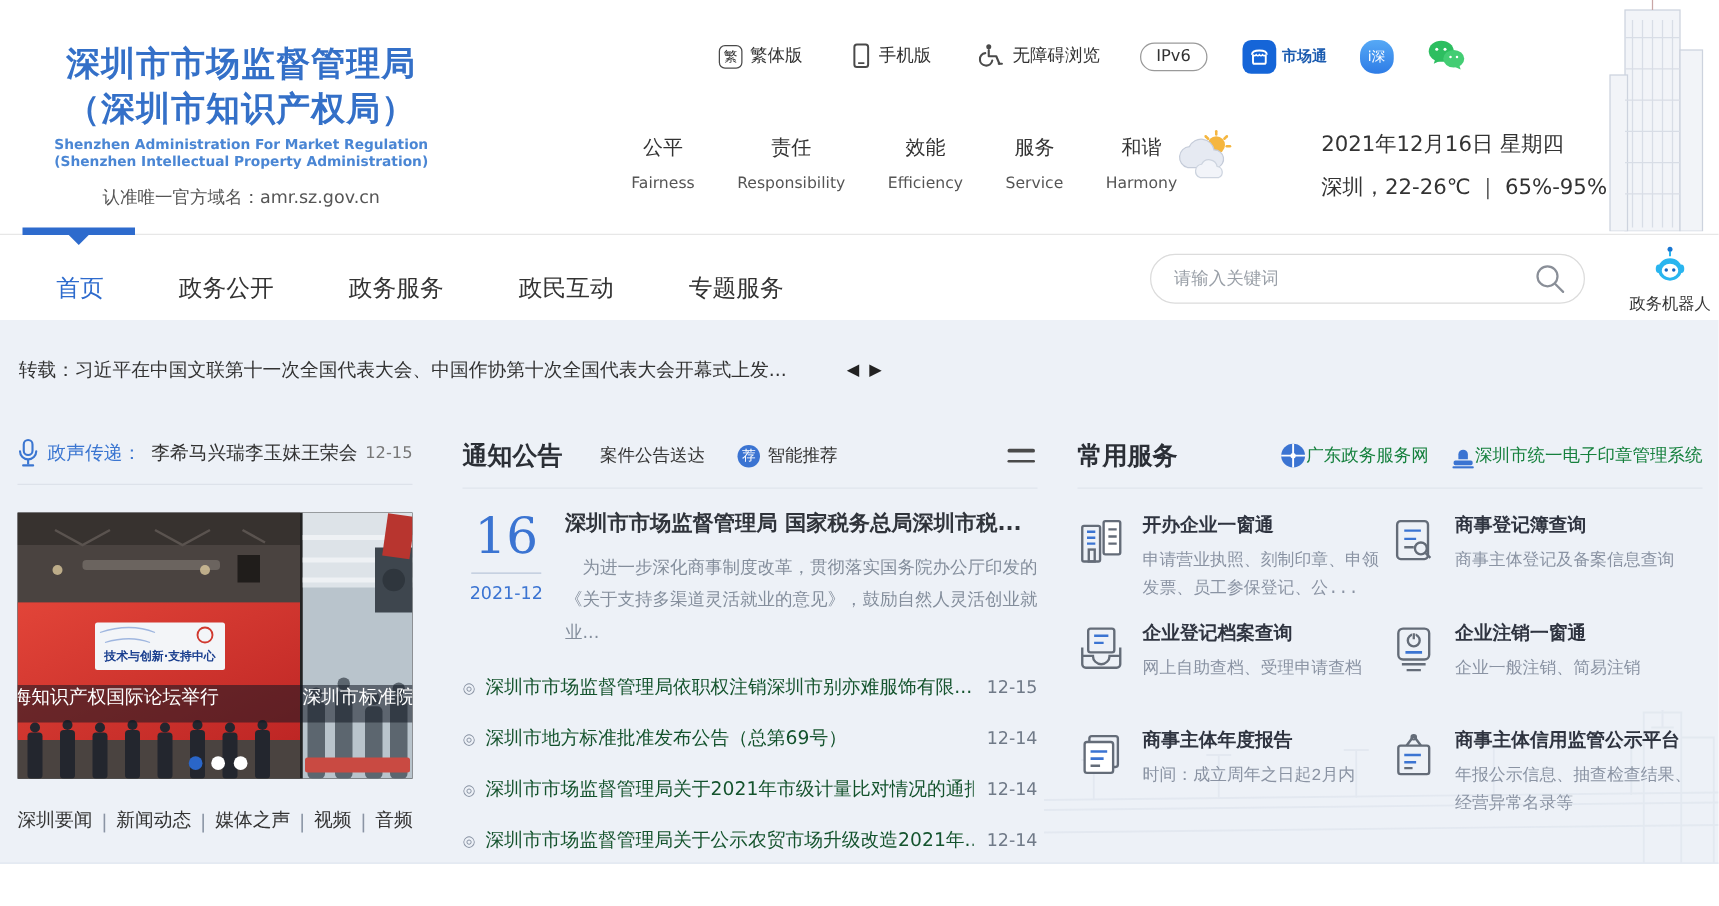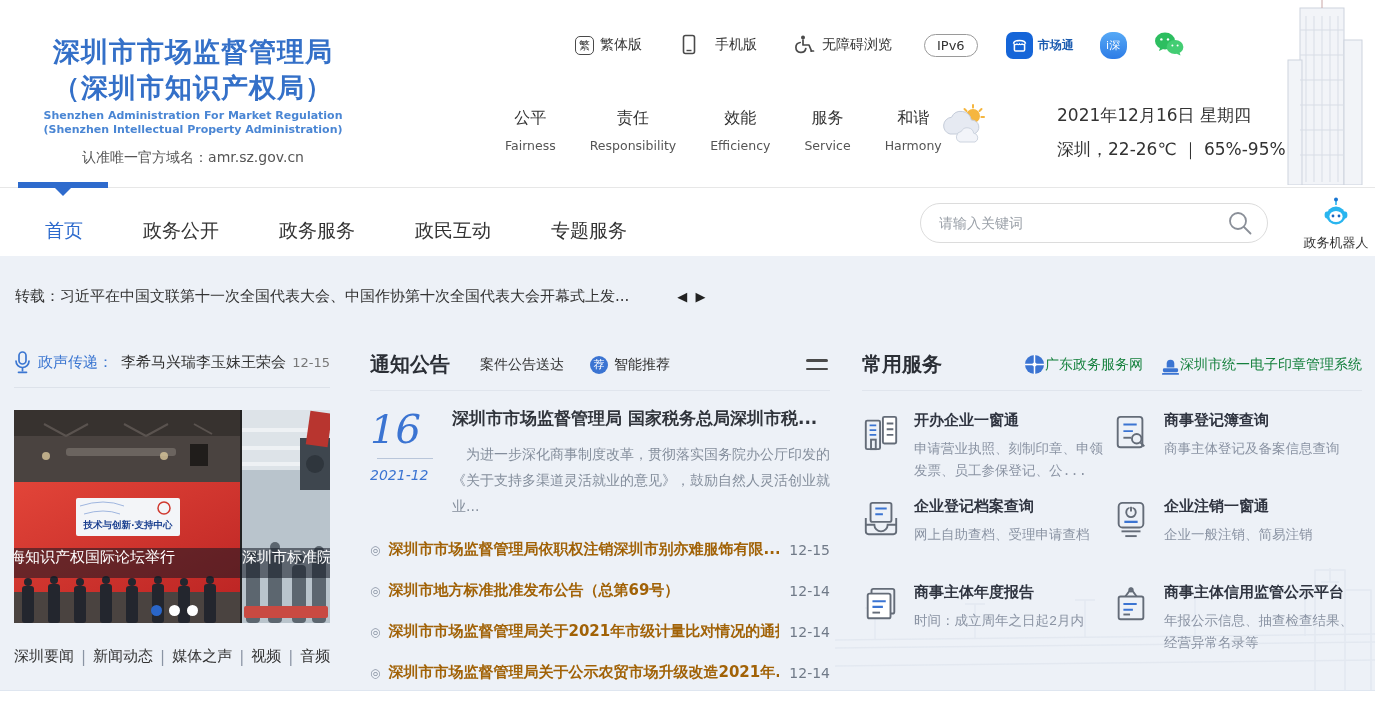--- a/index.html
+++ b/index.html
@@ -92,31 +92,31 @@
   .mid-col { position:absolute; left:370px; top:95px; width:460px; }
   .sub-link { font-size:14px; color:#333; margin-left:30px; cursor:pointer; }
   .smart { display:flex; align-items:center; margin-left:26px; cursor:pointer; }
   .smart-badge { width:18px; height:18px; border-radius:50%; background:#3b74d2; color:#fff;
     font-size:11px; display:flex; align-items:center; justify-content:center; }
   .smart-label { font-size:14px; color:#333; margin-left:6px; }
   .burger { margin-left:auto; cursor:pointer; padding:4px 2px; }
   .burger i { display:block; width:22px; height:2.5px; background:#4a4a4a; border-radius:2px; }
   .burger i + i { margin-top:6px; }
   .featured { display:flex; margin-top:16px; }
-  .date-box { width:70px; flex:none; text-align:left;font-style:italic; }
+  .date-box { width:70px; flex:none; text-align:center; }
   .date-day { font-family:"DejaVu Serif","Liberation Serif",serif; font-size:40px; color:#3b74d2; line-height:44px; }
   .date-rule { width:56px; height:1px; background:#b9c6da; margin:7px auto 8px; }
   .date-month { font-size:14px; color:#3b74d2; }
   .featured-body { flex:1; margin-left:12px; min-width:0; }
   .featured-title { font-size:17px; font-weight:bold; color:#30343b; white-space:nowrap; overflow:hidden; }
   .featured-summary { margin-top:11px; font-size:14px; color:#848e9c; line-height:26px; text-indent:1em; }
   .notice-list { margin-top:10px; }
   .notice-item { display:flex; align-items:center; height:41px; cursor:pointer; }
   .n-bullet { font-size:12px; color:#8a94a4; margin-right:8px; }
-  .n-title { font-size:15px; color:#a16207; flex:1; white-space:nowrap; overflow:hidden;font-weight:bold; }
+  .n-title { font-size:15px; color:#14532d; flex:1; white-space:nowrap; overflow:hidden; }
   .n-date { font-size:14px; color:#707a88; margin-left:10px; }
 
   
   .right-col { position:absolute; left:862px; top:95px; width:500px;font-family:Liberation Mono, monospace; }
   .svc-link { display:flex; align-items:center; cursor:pointer; }
   .svc-link span { font-size:14px; color:#15803d; margin-left:0; white-space:nowrap; }
   .cards { margin-top:20px; display:grid; grid-template-columns:250px 250px; grid-auto-rows:86px; }
   .card { display:flex; cursor:pointer; }
   .card-icon { flex:none; margin-right:14px; margin-top:2px; }
   .card-title { font-size:15px; font-weight:bold; color:#2f3440; white-space:nowrap; }
@@ -137,21 +137,21 @@
         <div data-interactable="false">(Shenzhen Intellectual Property Administration)</div>
       </div>
       <div class="logo-domain" data-interactable="false">认准唯一官方域名：amr.sz.gov.cn</div>
     </div>
 
     <div class="utility" data-interactable="false">
       <div class="u-item" data-interactable="true" style="margin-right:38px;">
         <span class="fan-badge" data-interactable="false">繁</span>
         <span data-interactable="false">繁体版</span>
       </div>
-      <div class="u-item" data-interactable="true" style="margin-right:38px;gap:12px;">
+      <div class="u-item" data-interactable="true" style="margin-right:38px;">
         <svg data-interactable="false" width="18" height="22" viewBox="0 0 18 22" style="margin-right:5px;">
           <rect x="3.5" y="1.5" width="11" height="18" rx="2" fill="none" stroke="#4a4a4a" stroke-width="1.6"></rect>
           <line x1="6.5" y1="16.5" x2="11.5" y2="16.5" stroke="#4a4a4a" stroke-width="1.4"></line>
         </svg>
         <span data-interactable="false">手机版</span>
       </div>
       <div class="u-item" data-interactable="true" style="margin-right:32px;">
         <svg data-interactable="false" width="21" height="22" viewBox="0 0 21 22" style="margin-right:6px;">
           <circle cx="8" cy="3.4" r="2" fill="#4a4a4a"></circle>
           <path d="M8 6 v5 h6 l2.5 6" fill="none" stroke="#4a4a4a" stroke-width="1.7" stroke-linecap="round" stroke-linejoin="round"></path>

